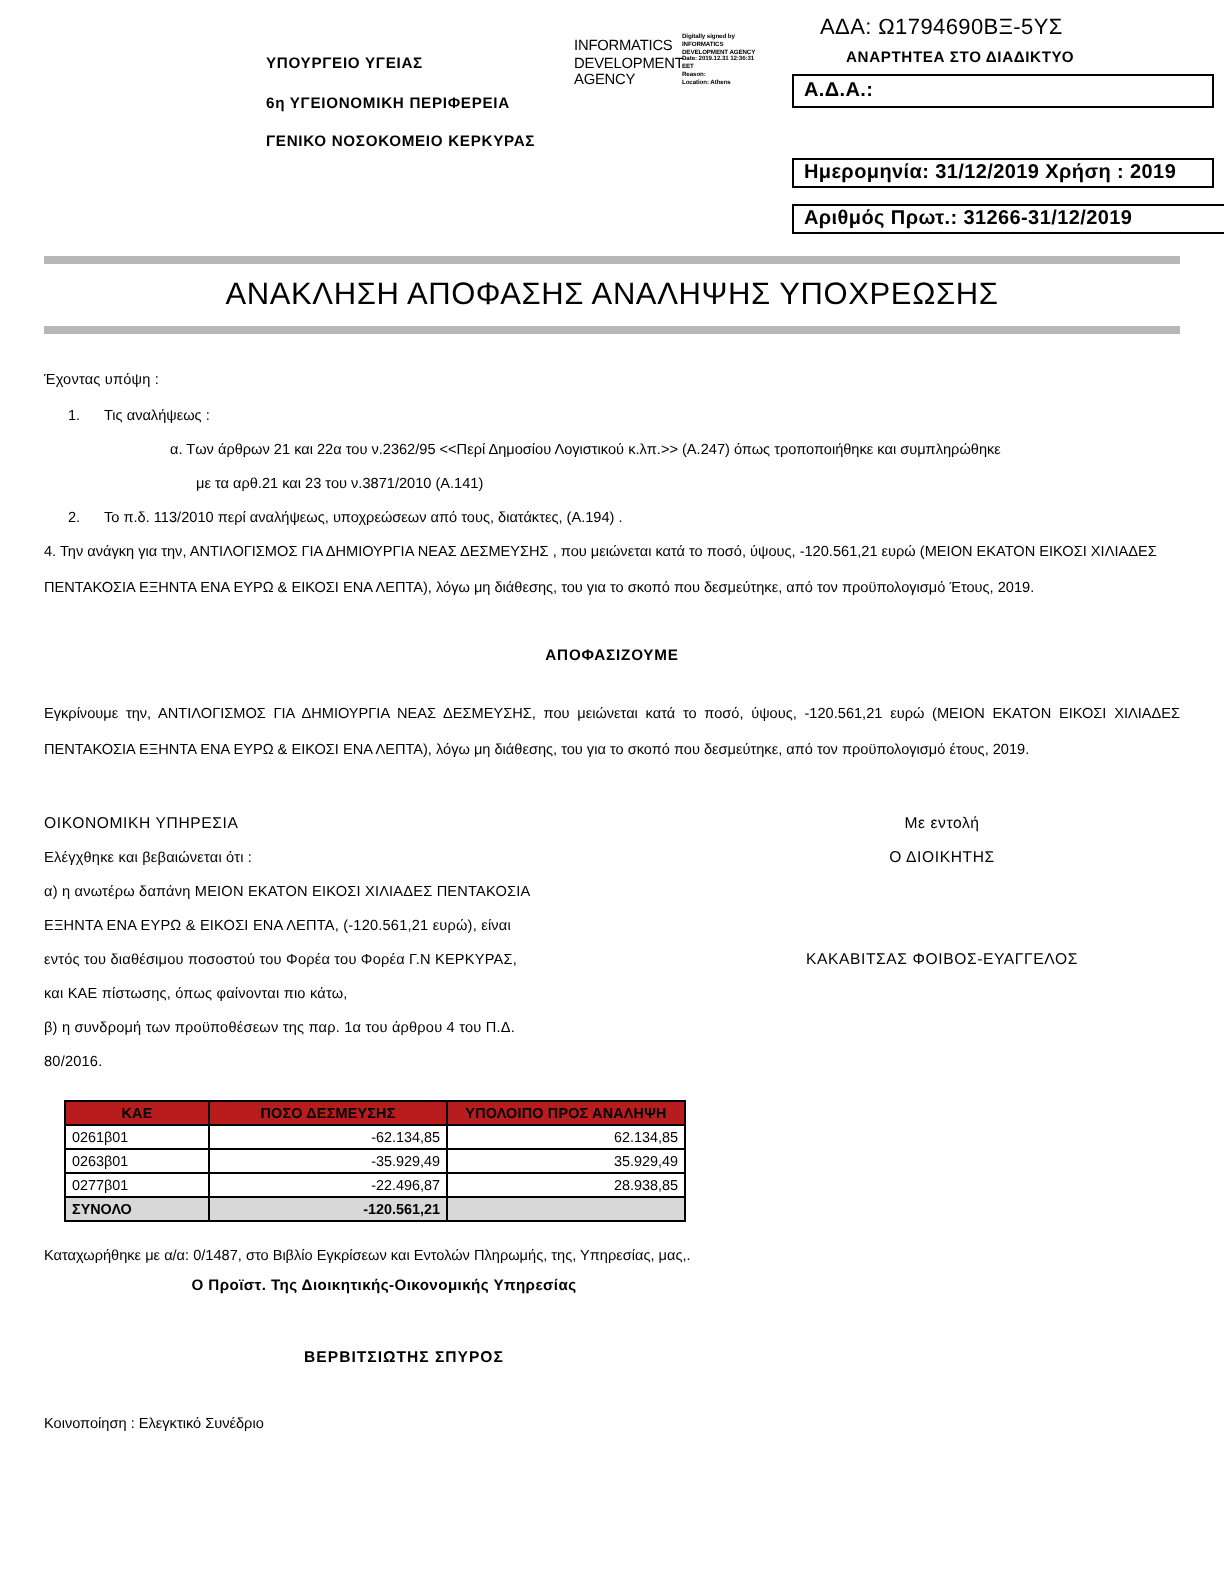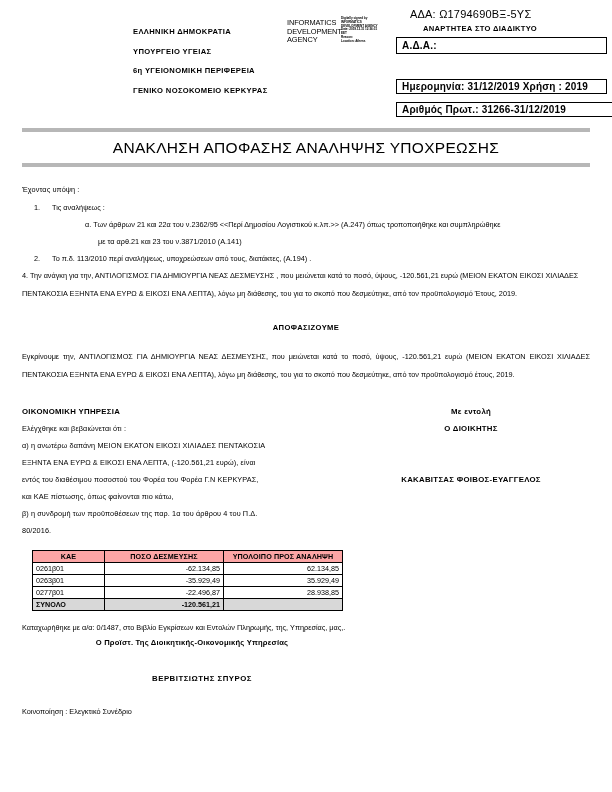--- a/index.html
+++ b/index.html
@@ -151,21 +151,21 @@
   }
 
   
   .cols {
     display: flex;
     margin-top: 20px;
   }
   .col-left  { width: 330px; }
   .col-right { flex: 1; text-align: center; }
   .col-head {
-    font-weight: bold;
+    font-weight: normal;
     font-size: 7.8px;
     letter-spacing: 0.3px;
     line-height: 17px;
   }
   .col-right .col-head { line-height: 17px; }
   .spacer-2 { height: 34px; }
 
   
   .tbl-wrap { margin-top: 11px; padding-left: 10px; }
   table.kae {
@@ -174,21 +174,21 @@
     table-layout: fixed;
   }
   table.kae th, table.kae td {
     border: 1px solid #000;
     font-size: 7.2px;
     padding: 1px 3px;
     height: 12px;
     box-sizing: border-box;
   }
   table.kae th {
-    background: #fca5a5;
+    background: #b91c1c;
     font-weight: bold;
     text-align: center;
     letter-spacing: 0.1px;
   }
   table.kae td.code { text-align: left; }
   table.kae td.num  { text-align: right; }
   table.kae tr.total td {
     background: #d8d8d8;
     font-weight: bold;
   }
@@ -227,21 +227,20 @@
   }
 </style>
 </head>
 <body>
 
 <div class="page">
 
   <div class="header">
 
     <div class="org-block">
-      <div class="org-line">ΕΛΛΗΝΙΚΗ ΔΗΜΟΚΡΑΤΙΑ</div>
       <div class="org-line">ΥΠΟΥΡΓΕΙΟ ΥΓΕΙΑΣ</div>
       <div class="org-line">6η ΥΓΕΙΟΝΟΜΙΚΗ ΠΕΡΙΦΕΡΕΙΑ</div>
       <div class="org-line">ΓΕΝΙΚΟ ΝΟΣΟΚΟΜΕΙΟ ΚΕΡΚΥΡΑΣ</div>
     </div>
 
     <div class="ida-stamp">INFORMATICS DEVELOPMENT AGENCY</div>
 
     <div class="sig-block">
       <div>Digitally signed by</div>
       <div>INFORMATICS</div>

